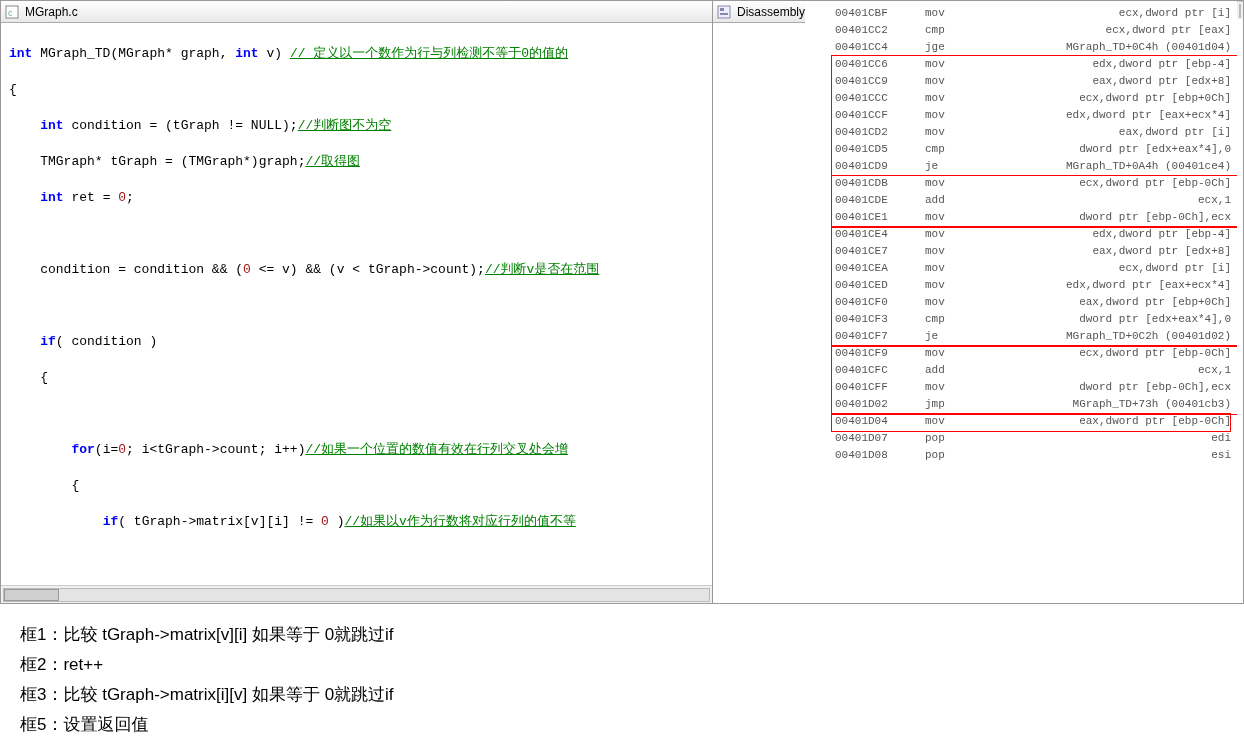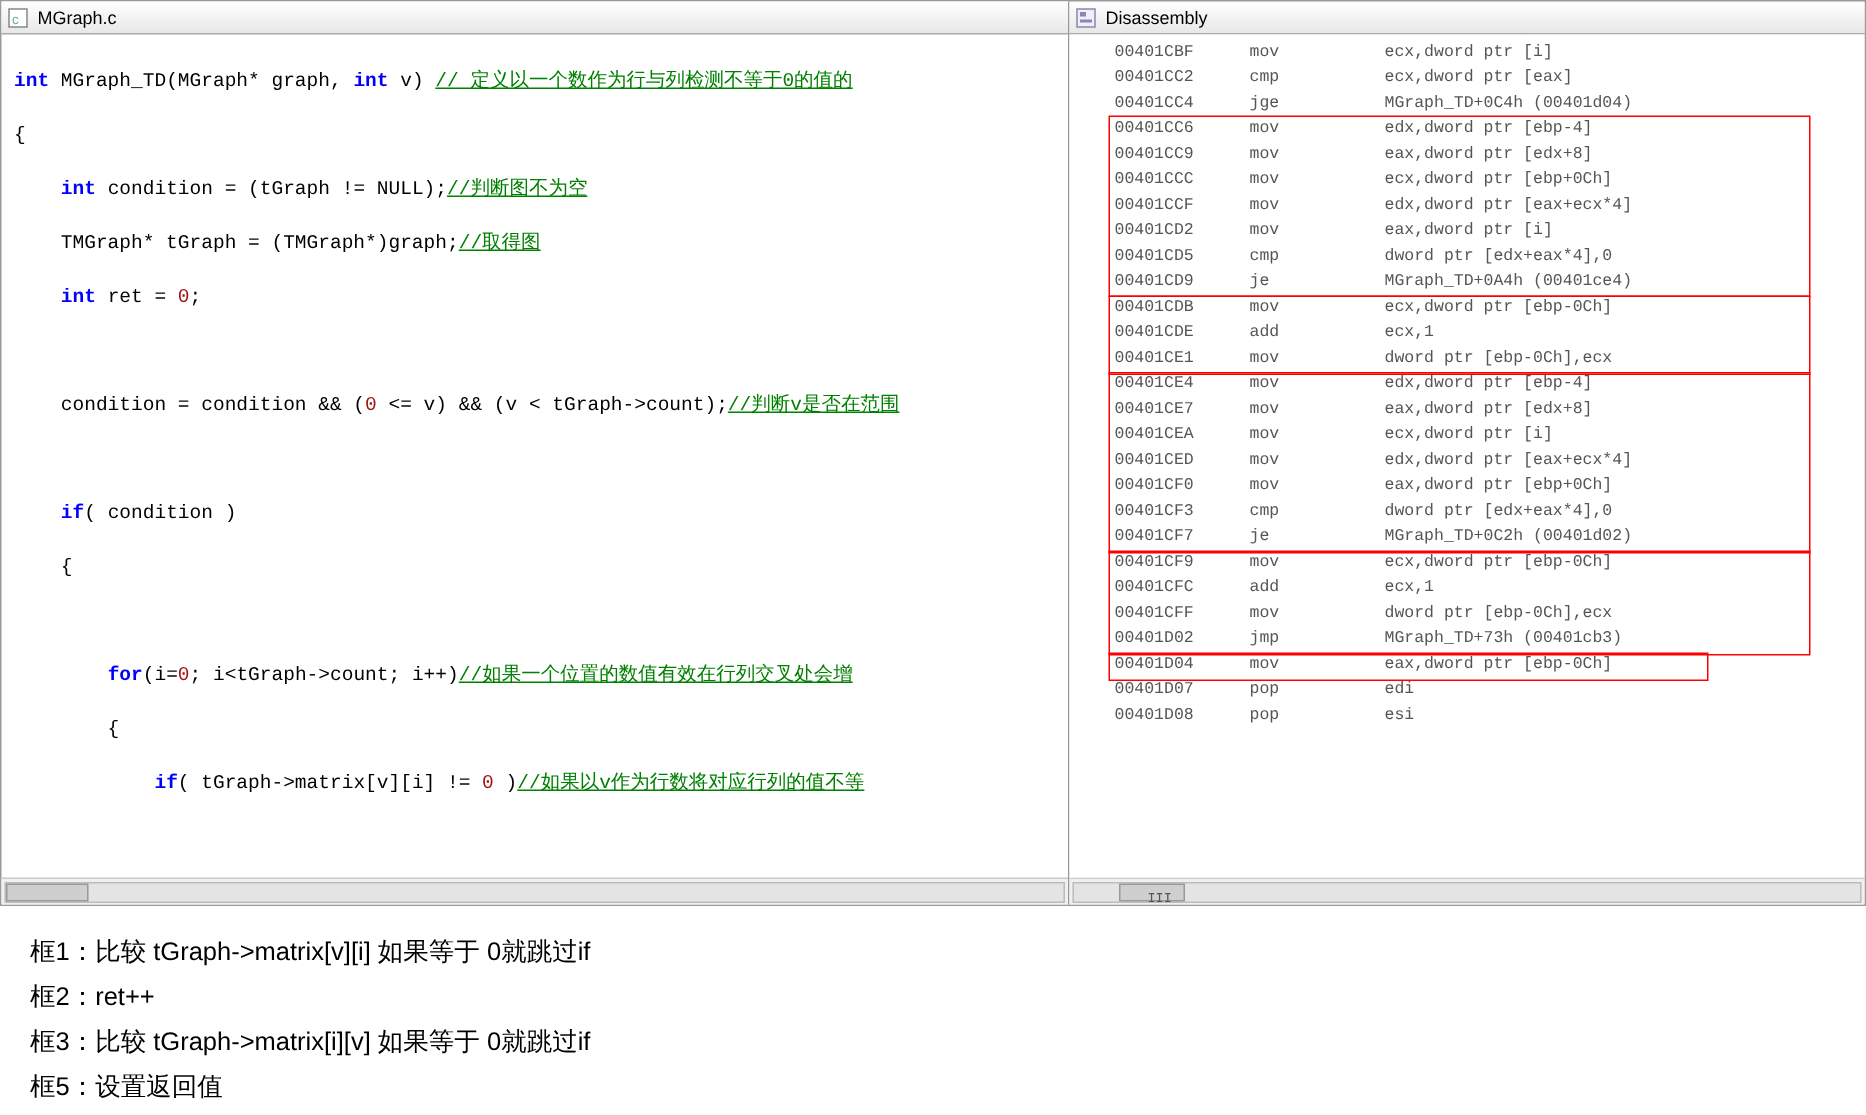--- a/index.html
+++ b/index.html
@@ -1,31 +1,31 @@
 <!DOCTYPE html>
 <html><head>
 <meta charset="utf-8">
 <style>
 * { margin:0; padding:0; box-sizing:border-box; }
 body { font-family: Consolas, "Courier New", monospace; font-size:13px; background:#fff; color:#000; }
 .top-row { display:flex; width:1244px; height:604px; border:1px solid #999; }
 .left-pane { width:712px; display:flex; flex-direction:column; border-right:1px solid #999; }
-.right-pane { width:530px; display:flex; flex-direction:column; }
+.right-pane { width:530px; display:flex; }
 .tab-bar { height:22px; background:linear-gradient(#fff,#e8e8e8); border-bottom:1px solid #aaa; display:flex; align-items:center; padding-left:4px; gap:6px; font-family: "Segoe UI", Tahoma, sans-serif; font-size:12px; }
 .right-pane .tab-bar { border-top:0; }
 .tab-bar .icon-box { width:14px; height:14px; display:inline-flex; align-items:center; justify-content:center; }
 .code-area { flex:1; overflow:auto; background:#fff; padding:4px 8px; line-height:18px; white-space:pre; font-family: Consolas, "Courier New", monospace; }
 .kw { color:#0000ff; font-weight:bold; }
 .cm { color:#008000;text-decoration:underline; }
 .num { color:#a31515; }
 .disasm-area { flex:1; overflow:auto; background:#fff; padding:4px 6px 4px 30px; line-height:17px; font-family: Consolas, "Courier New", monospace; font-size:11px; color:#555; position:relative; }
 .dline { display:flex; gap:0; }
 .dline .addr { width:90px; }
 .dline .opn  { width:90px; }
-.dline .arg  { flex:1; }
+.dline .arg  { flex:1;text-align:right; }
 .redbox { position:absolute; border:1px solid #ff0000; pointer-events:none; }
 .scrollbar-bottom { height:18px; background:#f0f0f0; border-top:1px solid #ccc; display:flex; align-items:center; }
 .scrollbar-bottom .track { flex:1; height:14px; background:#e4e4e4; border:1px solid #bbb; position:relative; margin:0 2px; }
 .scrollbar-bottom .thumb { position:absolute; height:100%; background:#cfcfcf; border:1px solid #999; }
 .footer { width:1244px; padding:16px 20px 30px 20px; font-family: "Microsoft YaHei","PingFang SC",sans-serif; font-size:17px; line-height:30px; color:#000; position:relative; }
 </style>
 </head>
 <body>
 
 <div class="top-row">

